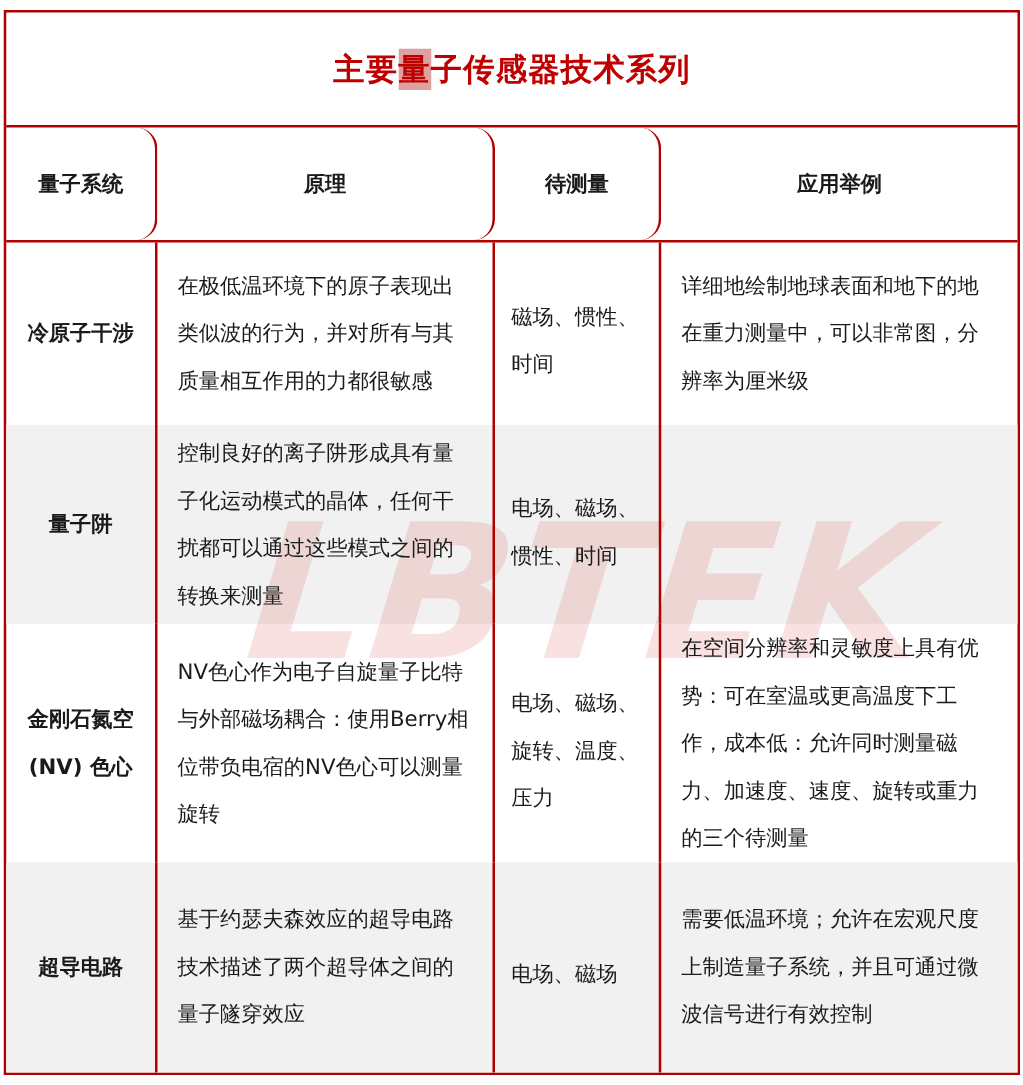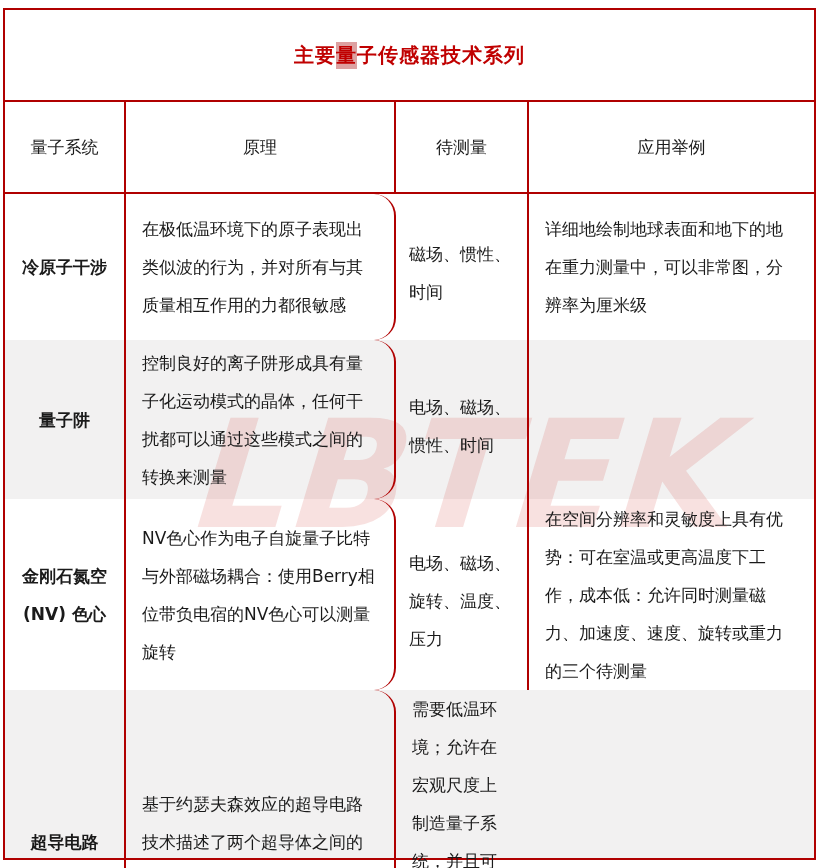--- a/index.html
+++ b/index.html
@@ -20,21 +20,21 @@
     border: 2px solid #b00000;
     background: #ffffff;
   }
   
   .title-row {
     height: 90px;
     border-bottom: 2px solid #b00000;
     display: flex;
     align-items: center;
     justify-content: center;
-    font-size: 20px;
+    font-size: 25px;
     font-weight: bold;
     color: #c00000;
     letter-spacing: 1px;
     position: relative;
     z-index: 2;
   }
   .title-row .hl {
     background: rgba(193, 84, 84, 0.55);
   }
   
@@ -45,21 +45,22 @@
     border-bottom: 2px solid #b00000;
     position: relative;
     z-index: 2;
   }
   .hdr .cell {
     box-sizing: border-box;
     display: flex;
     align-items: center;
     justify-content: center;
     font-size: 17px;
-    font-weight: normal;
+    font-weight: bold;
+    border-radius: 17px;
   }
   .cell.v { border-right: 2px solid #b00000; }
   
   .row {
     display: grid;
     grid-template-columns: 121px 270px 133px 285px;
     position: relative;
   }
   .row.alt { background: #f2f1f1; }
   .r0 { height: 146px; }
@@ -74,21 +75,21 @@
     z-index: 2;
     font-size: 17px;
     line-height: 38px;
   }
   .c-system {
     justify-content: center;
     text-align: center;
     font-weight: bold;
     padding: 13px 4px;
   }
-  .c-principle { padding: 0 16px; border-radius: 22px; }
+  .c-principle { padding: 0 16px; }
   .c-measurand { padding: 12px 4px 0 13px; }
   .c-apps { padding: 0 16px; }
   .c-principle span, .c-measurand span, .c-apps span, .c-system span {
     display: block;
     overflow-wrap: break-word;
   }
   
   .watermark {
     position: absolute;
     left: 195px;
@@ -167,18 +168,21 @@
       </div>
   </div>
 
   <div class="row r3 alt">
     <div class="cell v c-system">
         <span>超导电路</span>
       </div>
     <div class="cell v c-principle">
         <span>基于约瑟夫森效应的超导电路技术描述了两个超导体之间的量子隧穿效应</span>
       </div>
+    <div class="cell v c-measurand">
+        <span>电场、磁场</span>
+      </div>
     <div class="cell c-apps">
         <span>需要低温环境；允许在宏观尺度上制造量子系统，并且可通过微波信号进行有效控制</span>
       </div>
   </div>
 
 </div>
 
 </body></html>

